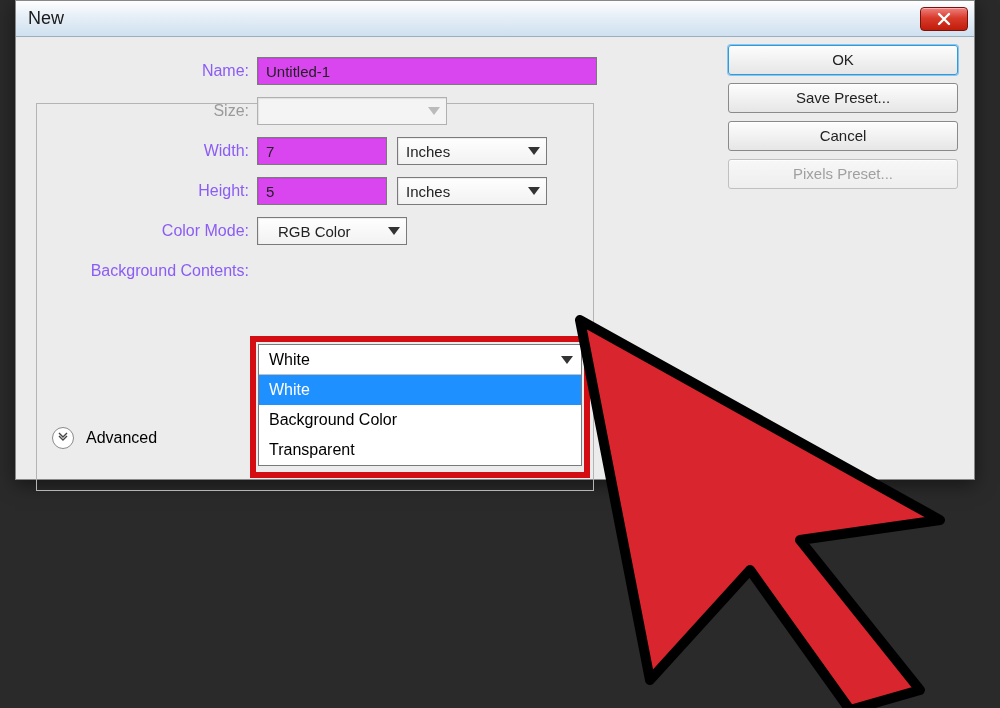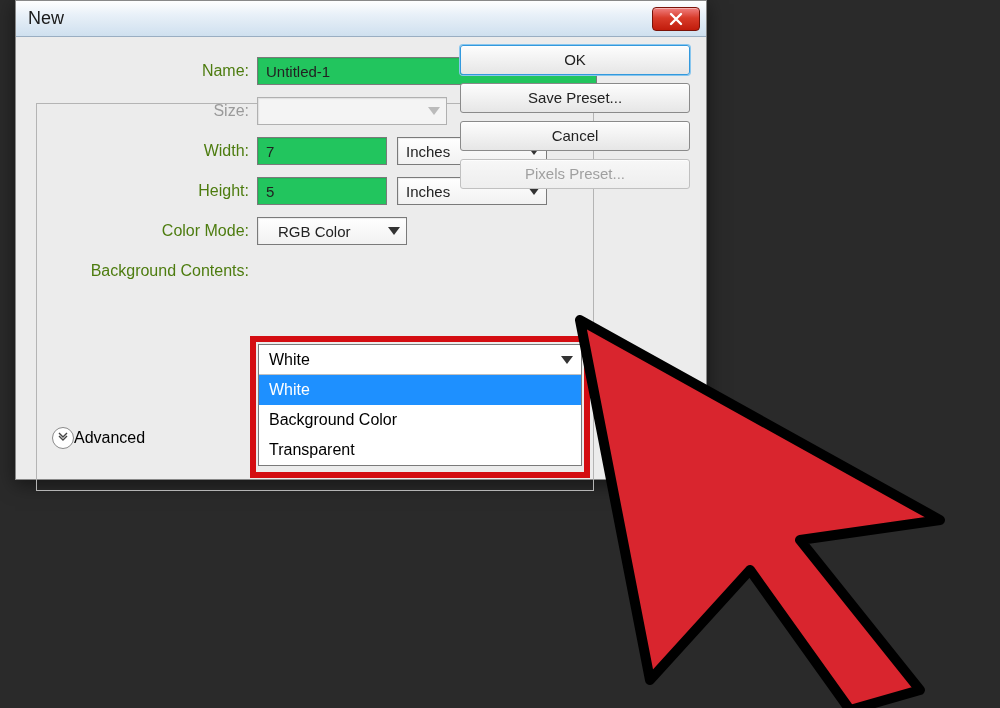--- a/index.html
+++ b/index.html
@@ -7,21 +7,21 @@
     width: 1000px; height: 708px;
     background: #2a2a2a;
     font-family: "Segoe UI", Tahoma, Arial, sans-serif;
     font-size: 16px;
     position: relative;
     overflow: hidden;
   }
   .dialog {
     position: absolute;
     left: 15px; top: 0;
-    width: 692px;
+    width: 960px;
     height: 480px;
     background: #ECECEC;
     border: 1px solid #888;
     box-shadow: 0 4px 18px rgba(0,0,0,0.5);
   }
   .titlebar {
     height: 36px;
     background: linear-gradient(to bottom, #fefefe 0%, #e8f0f8 40%, #cfe0ef 100%);
     border-bottom: 1px solid #9aaec2;
     display: flex; align-items: center;
@@ -37,28 +37,28 @@
     display: flex; align-items: center; justify-content: center;
     box-shadow: inset 0 1px 0 rgba(255,255,255,0.4);
   }
   .close-btn svg { width: 14px; height: 14px; }
   .body {
     position: absolute; left: 0; right: 0; top: 36px; bottom: 0;
     padding: 18px 16px 16px 16px;
   }
   .main { position: absolute; left: 16px; top: 14px; width: 590px; }
   .row { display: flex; align-items: center; height: 40px; }
-  .lbl { text-align: right; color: #4d7c0f; padding-right: 8px; }
+  .lbl { text-align: right; color: #8b5cf6; padding-right: 8px; }
   .lbl.name { width: 225px; }
   .lbl.preset { width: 120px; }
   .lbl.field { width: 225px; }
   .lbl.disabled { color: #9a9a9a; }
   .input, .select {
     height: 28px;
-    background: #22c55e;
+    background: #d946ef;
     border: 1px solid #7a7a7a;
     padding: 2px 8px;
     font-size: 15px;
     color: #222;
     box-shadow: inset 1px 1px 1px rgba(0,0,0,0.08);
   }
   .select {
     display: flex; align-items: center; justify-content: space-between;
     padding-right: 6px;
     background: linear-gradient(to bottom, #ffffff, #f2f2f2);
@@ -86,21 +86,21 @@
     border-top: none;
     pointer-events: none;
   }
   .fieldset::before {
     content: "";
     position: absolute; top: 0; left: 0; right: 0;
     height: 1px; background: #b4b4b4;
   }
   .advanced-row {
     position: absolute; left: 30px; top: 390px;
-    display: flex; align-items: center; gap: 0;
+    display: flex; align-items: center; gap: 12px;
     background: #ECECEC; padding: 0 6px;
   }
   .adv-chevron {
     width: 22px; height: 22px; border-radius: 50%;
     border: 1px solid #8a8a8a; background: #fff;
     display: flex; align-items: center; justify-content: center;
   }
   .adv-chevron svg { width: 12px; height: 12px; }
   .buttons { position: absolute; right: 16px; top: 8px; width: 230px; display: flex; flex-direction: column; gap: 8px; }
   .btn {

